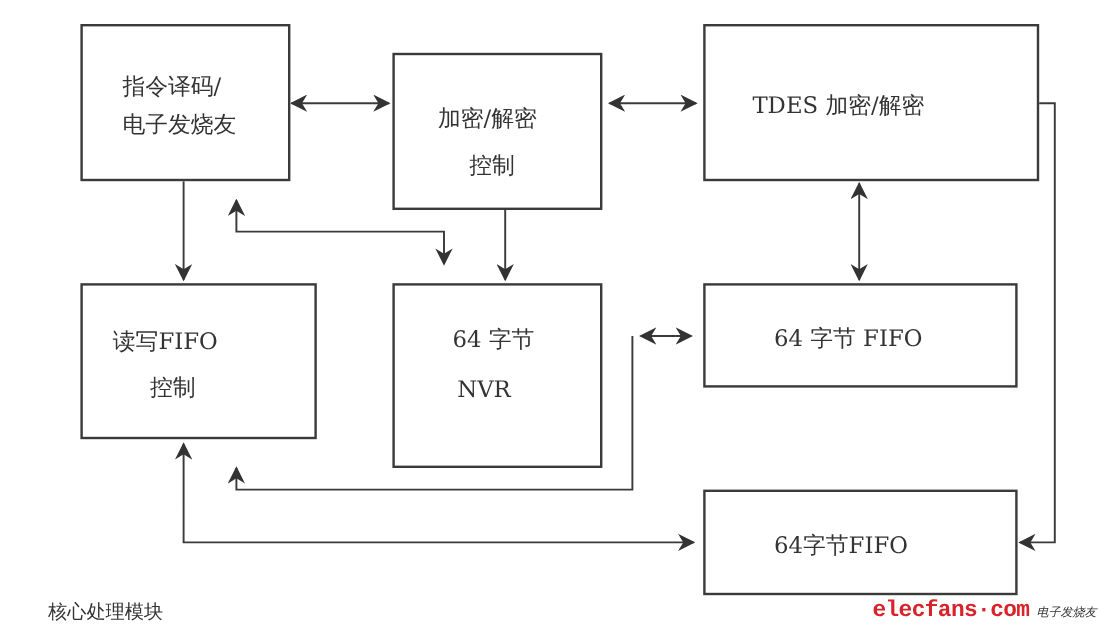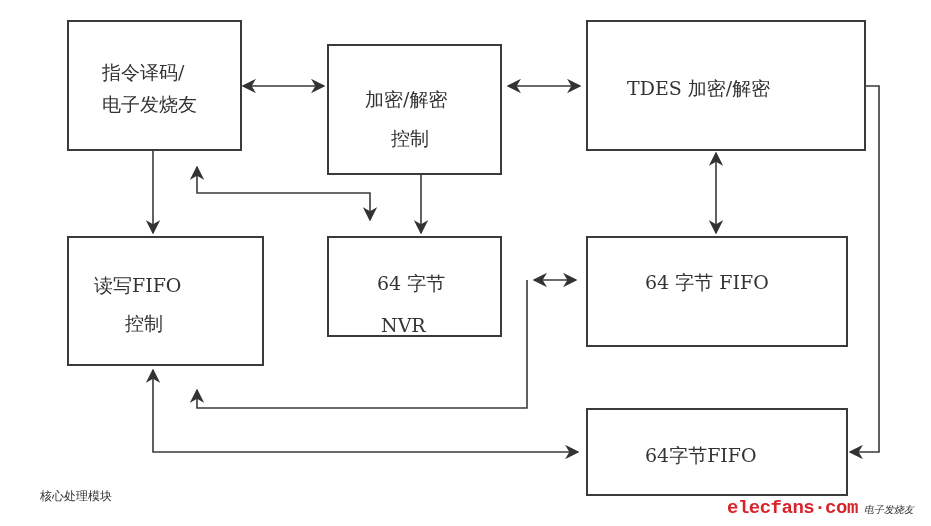--- a/index.html
+++ b/index.html
@@ -1,21 +1,21 @@
 <!DOCTYPE html>
 <html><head>
   <meta charset="utf-8">
   <style>
     html, body { margin: 0; padding: 0; background: #ffffff; }
     body { width: 931px; height: 526px; position: relative; overflow: hidden;
            font-family: "DejaVu Serif", "Liberation Serif", serif; color: #333333; }
     svg.wires { position: absolute; left: 0; top: 0; }
     .box { position: absolute; border: 2px solid #3a3a3a; box-sizing: border-box; background: #fff; }
     .box .lbl { position: absolute; font-size: 19px; line-height: 1; white-space: nowrap; color: #333; }
-    .caption { position: absolute; left: 40px; top: 488px; font-size: 12px; color: #333; }
+    .caption { position: absolute; left: 40px; top: 500px; font-size: 16px; color: #333; }
     .wm { position: absolute; left: 727px; top: 497px; white-space: nowrap; }
     .wm .brand { font-family: Liberation Mono, monospace; font-size: 19px; font-weight: bold; color: #d8232a; letter-spacing: -0.5px; text-align: right; }
     .wm .cn { font-family: "DejaVu Serif", serif; font-size: 10px; color: #333; margin-left: 6px; font-style: italic; }
   </style>
 </head>
 <body>
 
 <svg class="wires" width="931" height="526">
   <defs>
     <marker id="ah" viewBox="0 0 10 10" refX="9" refY="5" markerWidth="9" markerHeight="9" orient="auto-start-reverse">
@@ -57,26 +57,26 @@
 
 <div class="box" style="left:586px;top:20px;width:280px;height:131px;">
   <span class="lbl" style="left:39px;top:57px;">TDES 加密/解密</span>
 </div>
 
 <div class="box" style="left:67px;top:236px;width:197px;height:130px;">
   <span class="lbl" style="left:25px;top:38px;">读写FIFO</span>
   <span class="lbl" style="left:56px;top:76px;">控制</span>
 </div>
 
-<div class="box" style="left:327px;top:236px;width:175px;height:101px;">
+<div class="box" style="left:327px;top:236px;width:175px;height:154px;">
   <span class="lbl" style="left:48px;top:36px;">64 字节</span>
   <span class="lbl" style="left:52px;top:78px;">NVR</span>
 </div>
 
-<div class="box" style="left:586px;top:236px;width:262px;height:111px;">
+<div class="box" style="left:586px;top:236px;width:262px;height:87px;">
   <span class="lbl" style="left:57px;top:35px;">64 字节 FIFO</span>
 </div>
 
 <div class="box" style="left:586px;top:408px;width:262px;height:88px;padding-left:20px;">
   <span class="lbl" style="left:57px;top:36px;">64字节FIFO</span>
 </div>
 
 <div class="caption">核心处理模块</div>
 
 <div class="wm">

